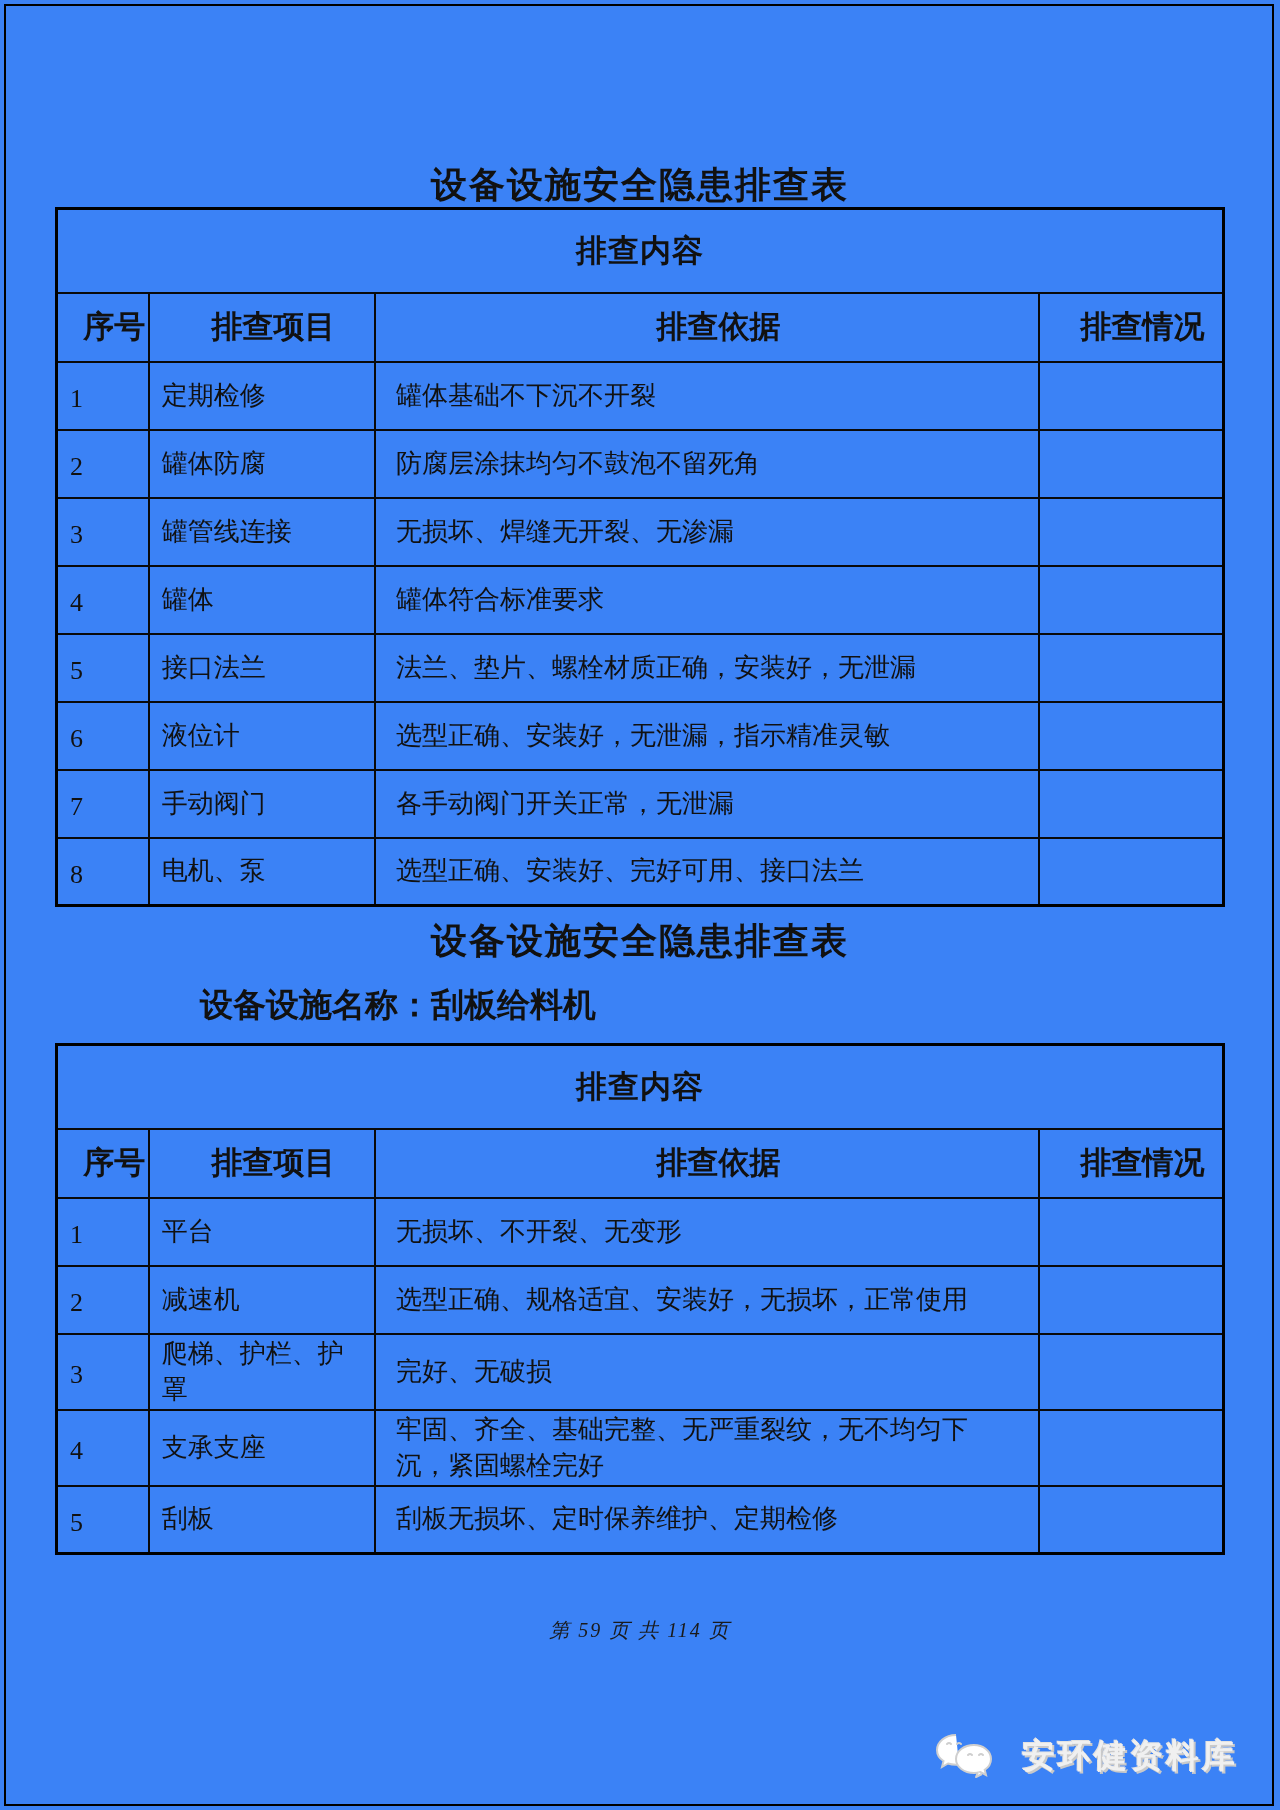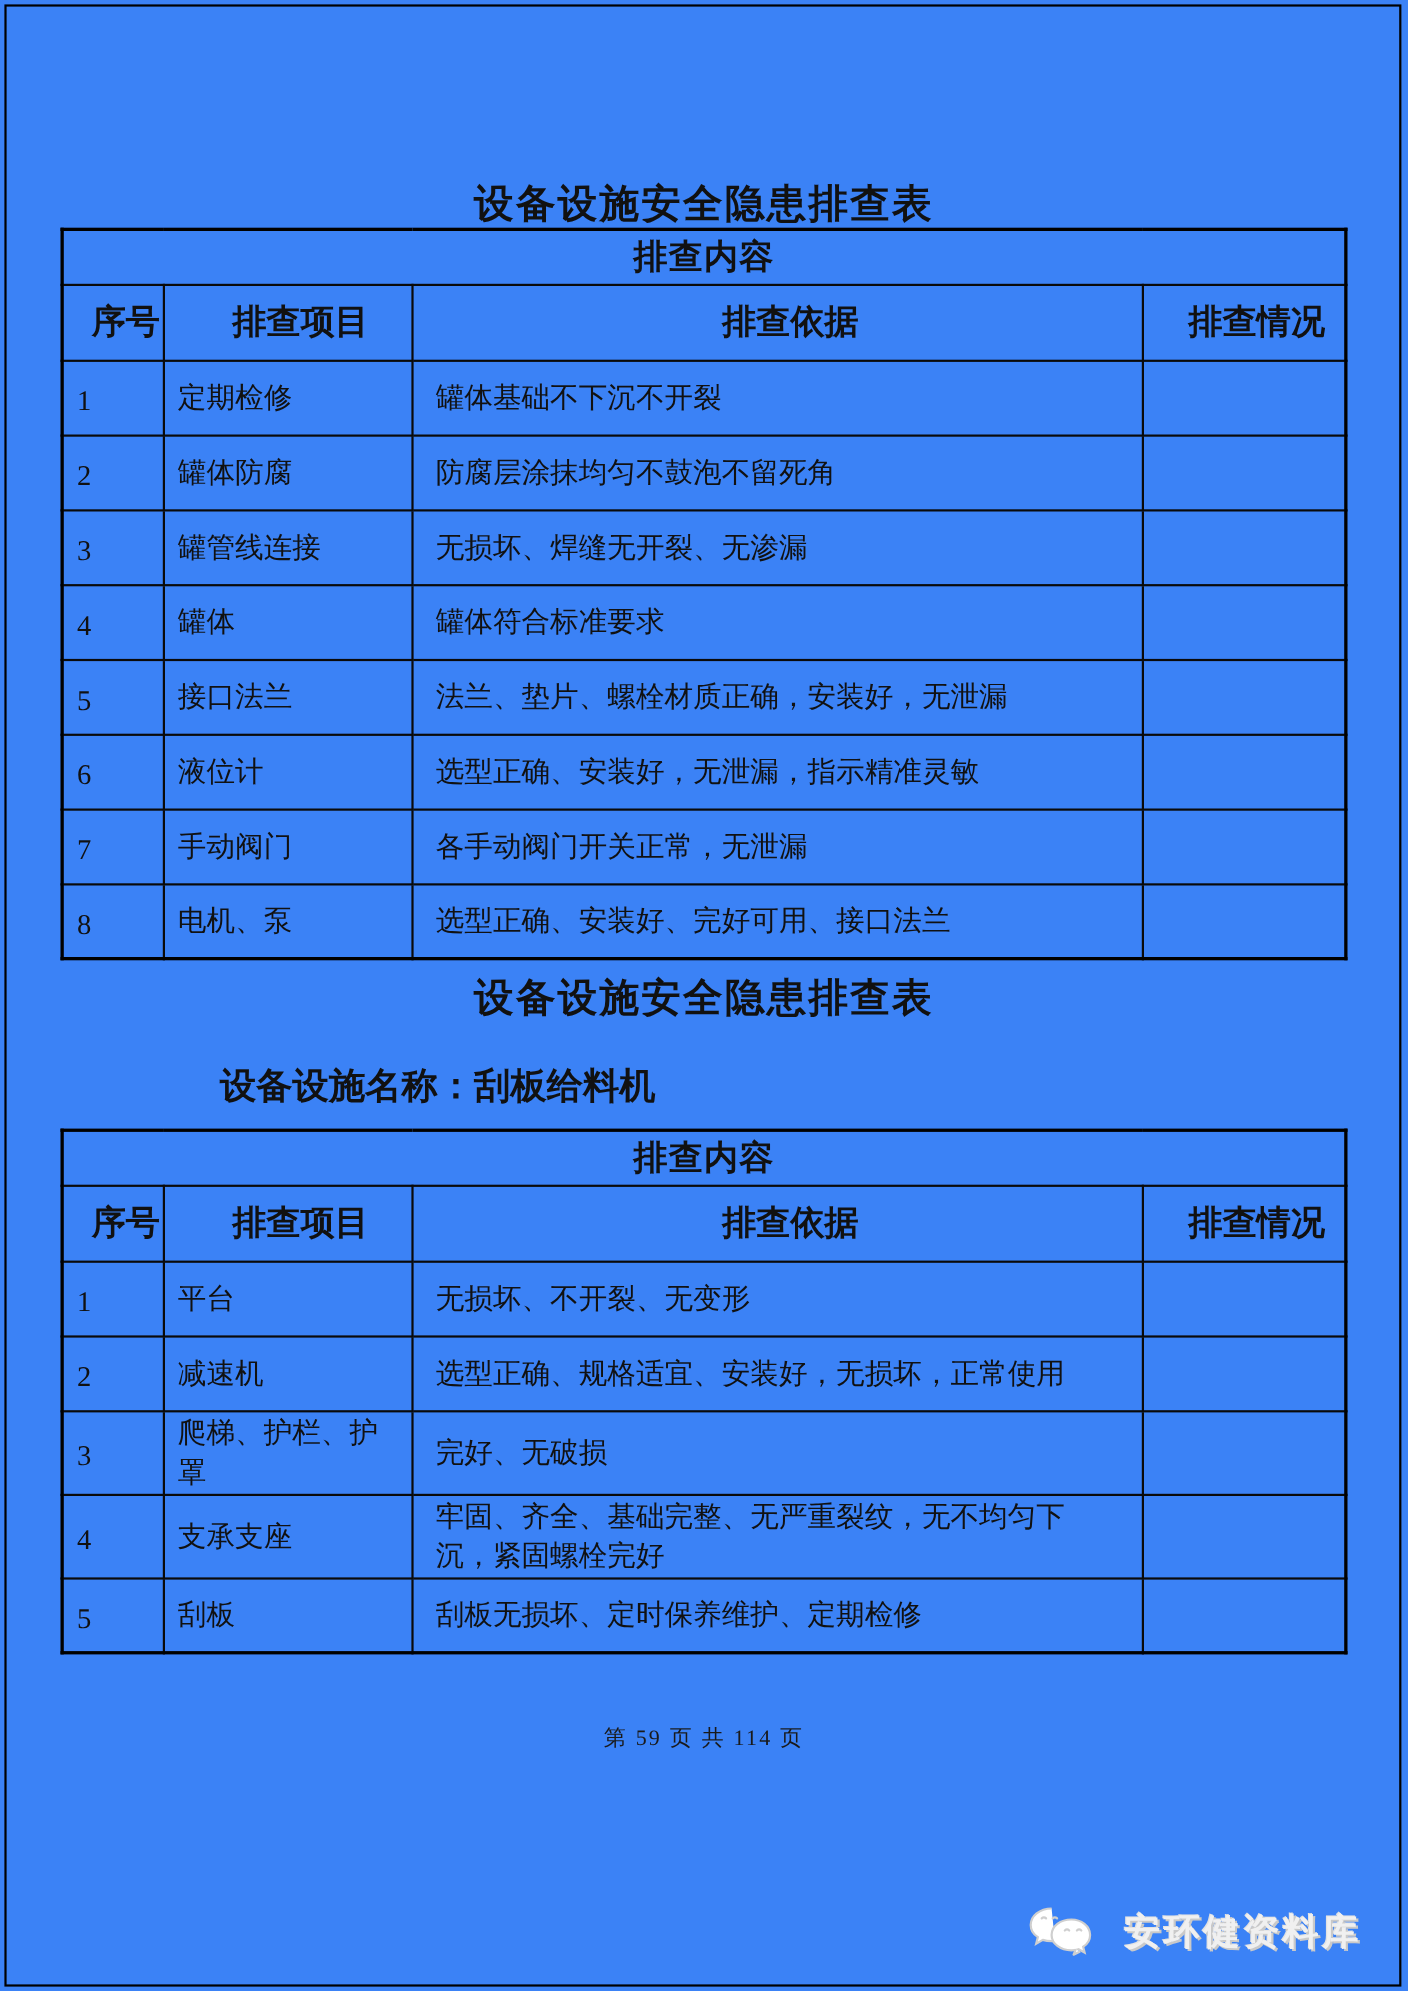--- a/index.html
+++ b/index.html
@@ -42,40 +42,40 @@
   .title-2 { padding-top: 12px; }
   .name-line {
     display: flex;
     align-items: baseline;
     padding-left: 145px;
     font-size: 33px;
     font-weight: bold;
     line-height: 42px;
   }
   .name-line-1 { margin-top: 30px; margin-bottom: 12px; }
-  .name-line-2 { margin-top: 38px; margin-bottom: 17px; }
+  .name-line-2 { margin-top: 21px; margin-bottom: 17px; }
   .name-line .part { white-space: nowrap; }
   .name-line .inspector { margin-left: 46px; }
   .name-line .date-year { margin-left: 40px; }
   .name-line .date-month { margin-left: 46px; }
   .name-line .date-day { margin-left: 38px; }
   .name-line .part:empty { display: none; }
 
   table.inspect {
     border-collapse: collapse;
     table-layout: fixed;
     width: 100%;
     border: 3px solid #000000;
   }
   table.inspect th, table.inspect td {
     border: 2px solid #0a0a0a;
     box-sizing: border-box;
   }
   th.content-header {
-    height: 50px;
+    height: 84px;
     font-size: 31px;
     font-weight: bold;
     text-align: center;
     letter-spacing: 1px;
   }
   tr.cols th {
     height: 69px;
     font-size: 31px;
     font-weight: bold;
     text-align: center;
@@ -96,20 +96,21 @@
   td.col-item { padding-left: 12px; padding-right: 6px; }
   td.col-basis { padding-left: 20px; padding-right: 30px; }
   td.col-status { }
 
   .page-footer {
     margin-top: 62px;
     text-align: center;
     font-size: 20px;
     letter-spacing: 2px;
     color: #1a1a1a;
+    font-style: italic;
   }
   .watermark {
     position: absolute;
     top: 1731px;
     right: 42px;
     display: flex;
     align-items: center;
     gap: 26px;
     user-select: none;
   }

